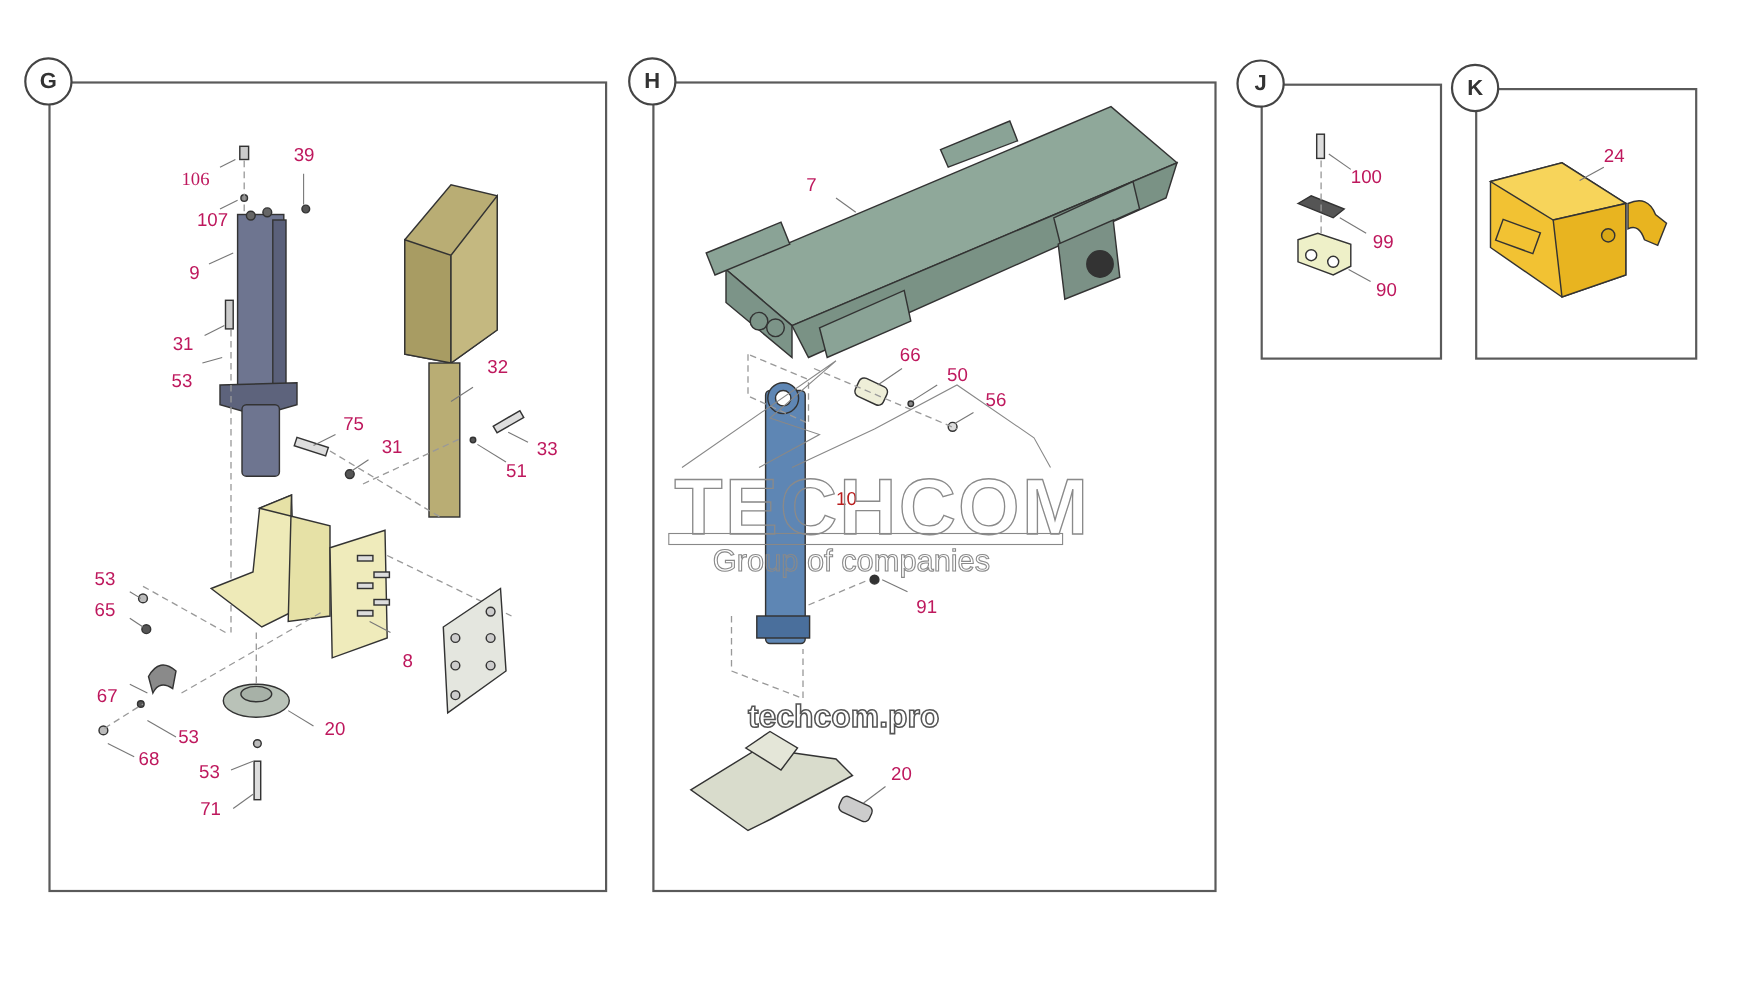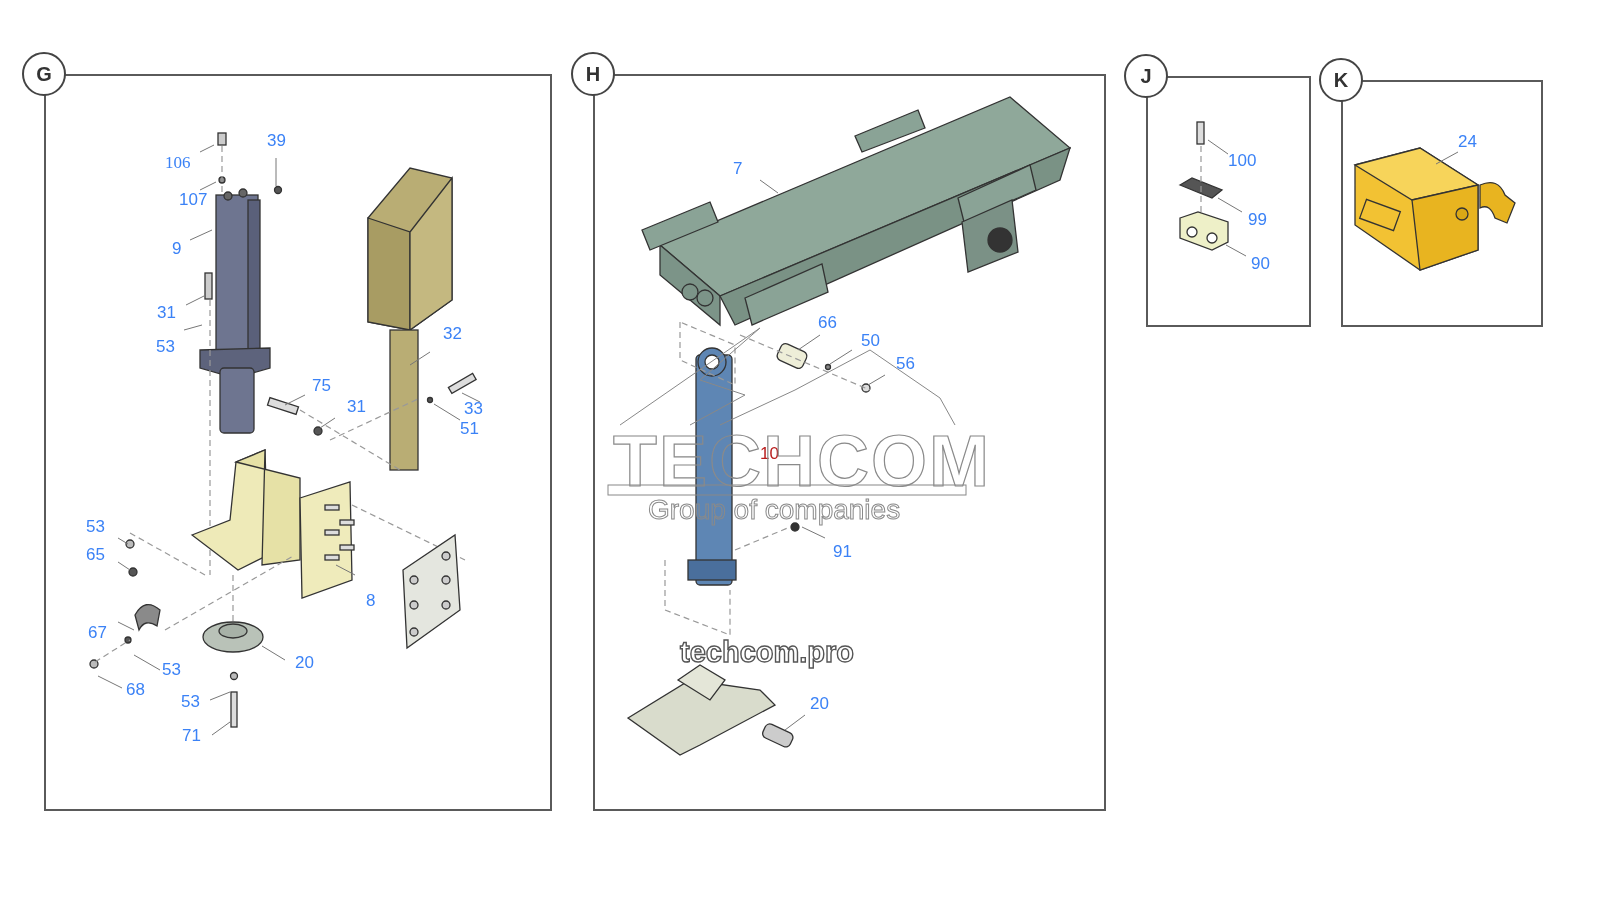--- a/index.html
+++ b/index.html
@@ -1,20 +1,20 @@
 <!DOCTYPE html>
 <html><head>
 <meta charset="utf-8">
 <style>
   html, body { margin:0; padding:0; background:#ffffff; }
   body { width:1600px; height:900px; position:relative; overflow:hidden; font-family:"Liberation Sans", sans-serif; }
   .panel { position:absolute; border:2px solid #5a5a5a; background:#fff; box-sizing:border-box; }
   .badge { position:absolute; width:44px; height:44px; border:2px solid #444; border-radius:50%; background:#fff;
            display:flex; align-items:center; justify-content:center; font-size:20px; font-weight:bold; color:#333; box-sizing:border-box; }
-  .lbl { position:absolute; font-size:17px; color:#3b82f6; line-height:1; white-space:nowrap; }
+  .lbl { position:absolute; font-size:17px; color:#be185d; line-height:1; white-space:nowrap; }
   svg.art { position:absolute; left:0; top:0; }
   .wm { position:absolute; color:transparent; -webkit-text-stroke:1.2px #8a8a8a; font-weight:bold; white-space:nowrap; }
 </style>
 </head>
 <body>
 
 <div class="panel" style="left:44px;top:74px;width:508px;height:737px;"></div>
 <div class="panel" style="left:593px;top:74px;width:513px;height:737px;"></div>
 <div class="panel" style="left:1146px;top:76px;width:165px;height:251px;"></div>
 <div class="panel" style="left:1341px;top:80px;width:202px;height:247px;"></div>
@@ -184,21 +184,21 @@
 
 <span class="lbl" style="left:165px;top:154px;font-family:Liberation Serif, serif;">106</span>
 <span class="lbl" style="left:267px;top:132px;">39</span>
 <span class="lbl" style="left:163px;top:191px;margin-left:16px;">107</span>
 <span class="lbl" style="left:172px;top:240px;">9</span>
 <span class="lbl" style="left:157px;top:304px;">31</span>
 <span class="lbl" style="left:156px;top:338px;">53</span>
 <span class="lbl" style="left:443px;top:325px;">32</span>
 <span class="lbl" style="left:312px;top:377px;">75</span>
 <span class="lbl" style="left:347px;top:398px;">31</span>
-<span class="lbl" style="left:464px;top:400px;">33</span>
+<span class="lbl" style="left:488px;top:400px;">33</span>
 <span class="lbl" style="left:460px;top:420px;">51</span>
 <span class="lbl" style="left:86px;top:518px;">53</span>
 <span class="lbl" style="left:86px;top:546px;">65</span>
 <span class="lbl" style="left:88px;top:604px;margin-top:20px;">67</span>
 <span class="lbl" style="left:366px;top:592px;">8</span>
 <span class="lbl" style="left:295px;top:654px;">20</span>
 <span class="lbl" style="left:162px;top:661px;">53</span>
 <span class="lbl" style="left:126px;top:681px;">68</span>
 <span class="lbl" style="left:181px;top:693px;">53</span>
 <span class="lbl" style="left:182px;top:727px;">71</span>

